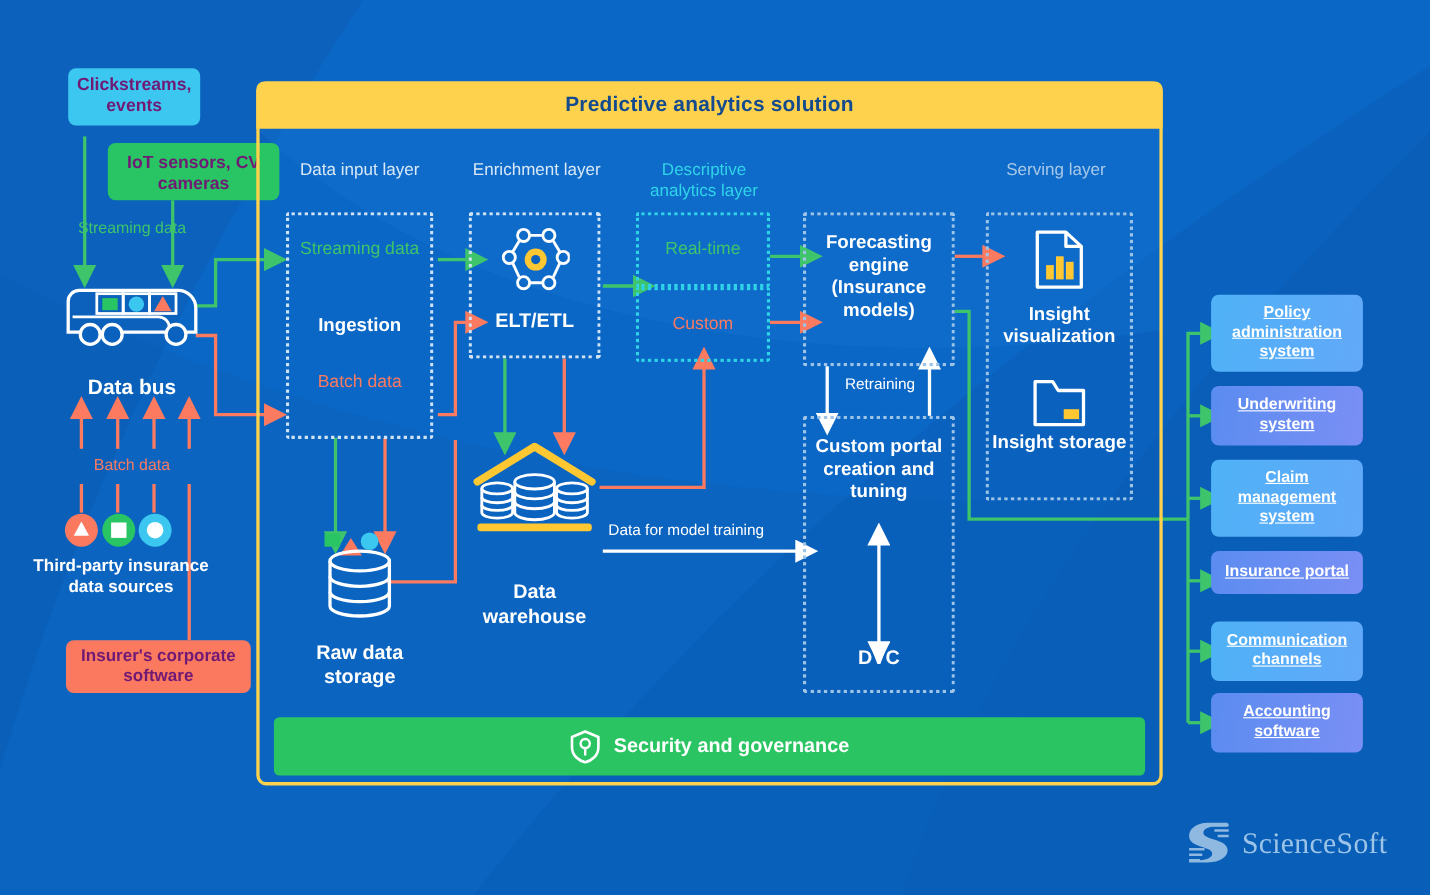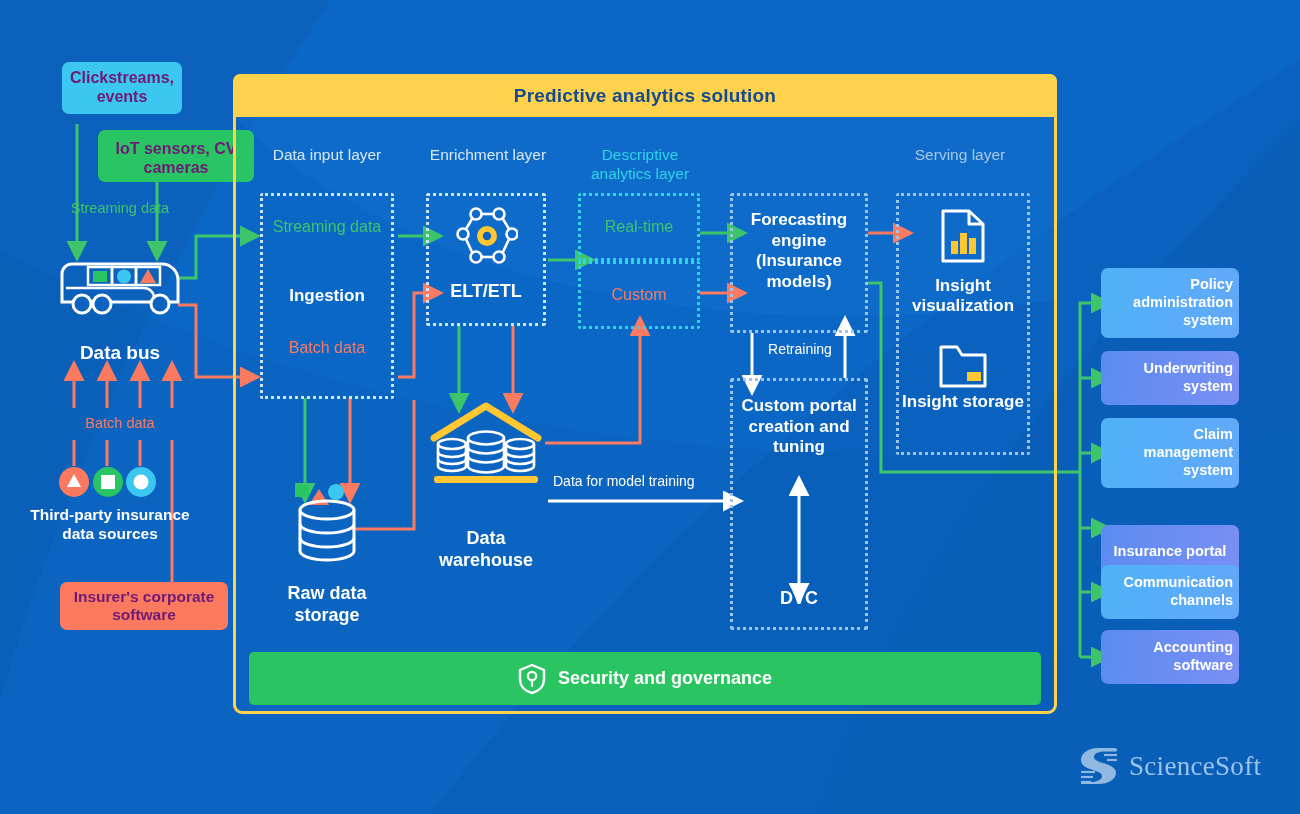--- a/index.html
+++ b/index.html
@@ -54,22 +54,22 @@
   
   #secbar{
     left:249px;top:652px;width:792px;height:53px;background:#2bc462;border-radius:5px;
     display:flex;align-items:center;justify-content:center;gap:12px;
     color:#fff;font-weight:bold;font-size:18px;
   }
 
   
   .out{
     width:138px;border-radius:7px;color:#fff;font-weight:bold;font-size:14.5px;
-    display:flex;align-items:center;justify-content:center;text-align:right;
-    line-height:1.22;padding:8px 6px;
+    display:flex;align-items:center;justify-content:center;text-align:center;
+    line-height:1.22;padding:8px 6px;text-decoration:underline;
   }
   .out-a{background:linear-gradient(100deg,#4fb2f7 0%,#62a8f9 100%);}
   .out-b{background:linear-gradient(100deg,#5b8cf0 0%,#7a8ff5 100%);}
 
   
   #logo{left:1078px;top:745px;display:flex;align-items:center;gap:9px;}
   #logo-text{color:#9cc4e8;font-size:27px;font-family:"Liberation Serif","DejaVu Serif",serif;letter-spacing:.3px;}
 </style>
 </head>
 <body>
@@ -333,21 +333,21 @@
 
   <div class="abs out out-a" style="left:1101px;top:268px;height:70px;">
     <span>Policy administration system</span>
   </div>
   <div class="abs out out-b" style="left:1101px;top:351px;height:54px;">
     <span>Underwriting system</span>
   </div>
   <div class="abs out out-a" style="left:1101px;top:418px;height:70px;">
     <span>Claim management system</span>
   </div>
-  <div class="abs out out-b" style="left:1101px;top:501px;height:54px;margin-top:24px;">
+  <div class="abs out out-b" style="left:1101px;top:501px;height:39px;">
     <span>Insurance portal</span>
   </div>
   <div class="abs out out-a" style="left:1101px;top:565px;height:54px;">
     <span>Communication channels</span>
   </div>
   <div class="abs out out-b" style="left:1101px;top:630px;height:54px;">
     <span>Accounting software</span>
   </div>
 
   <div class="abs" id="logo">

